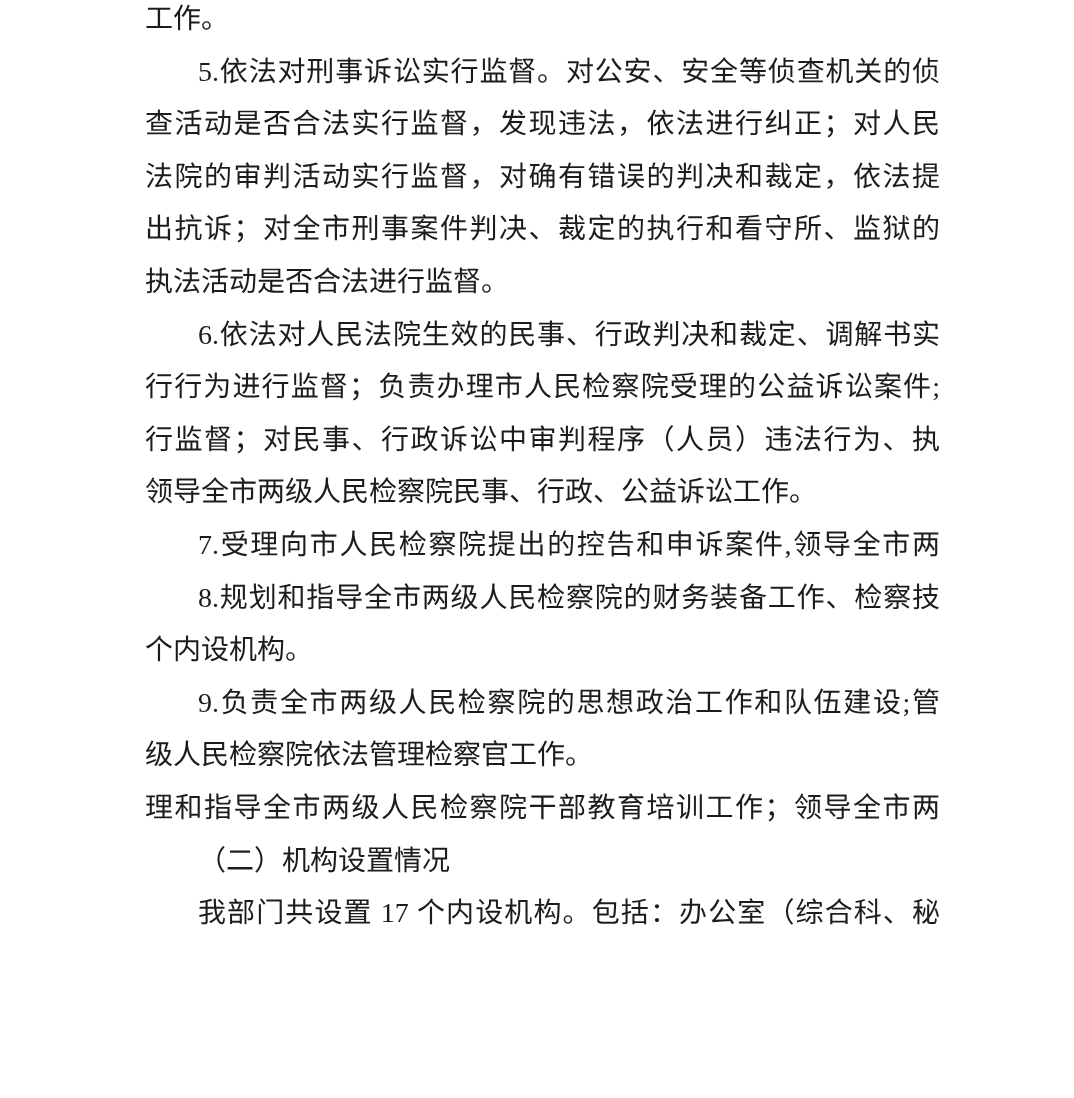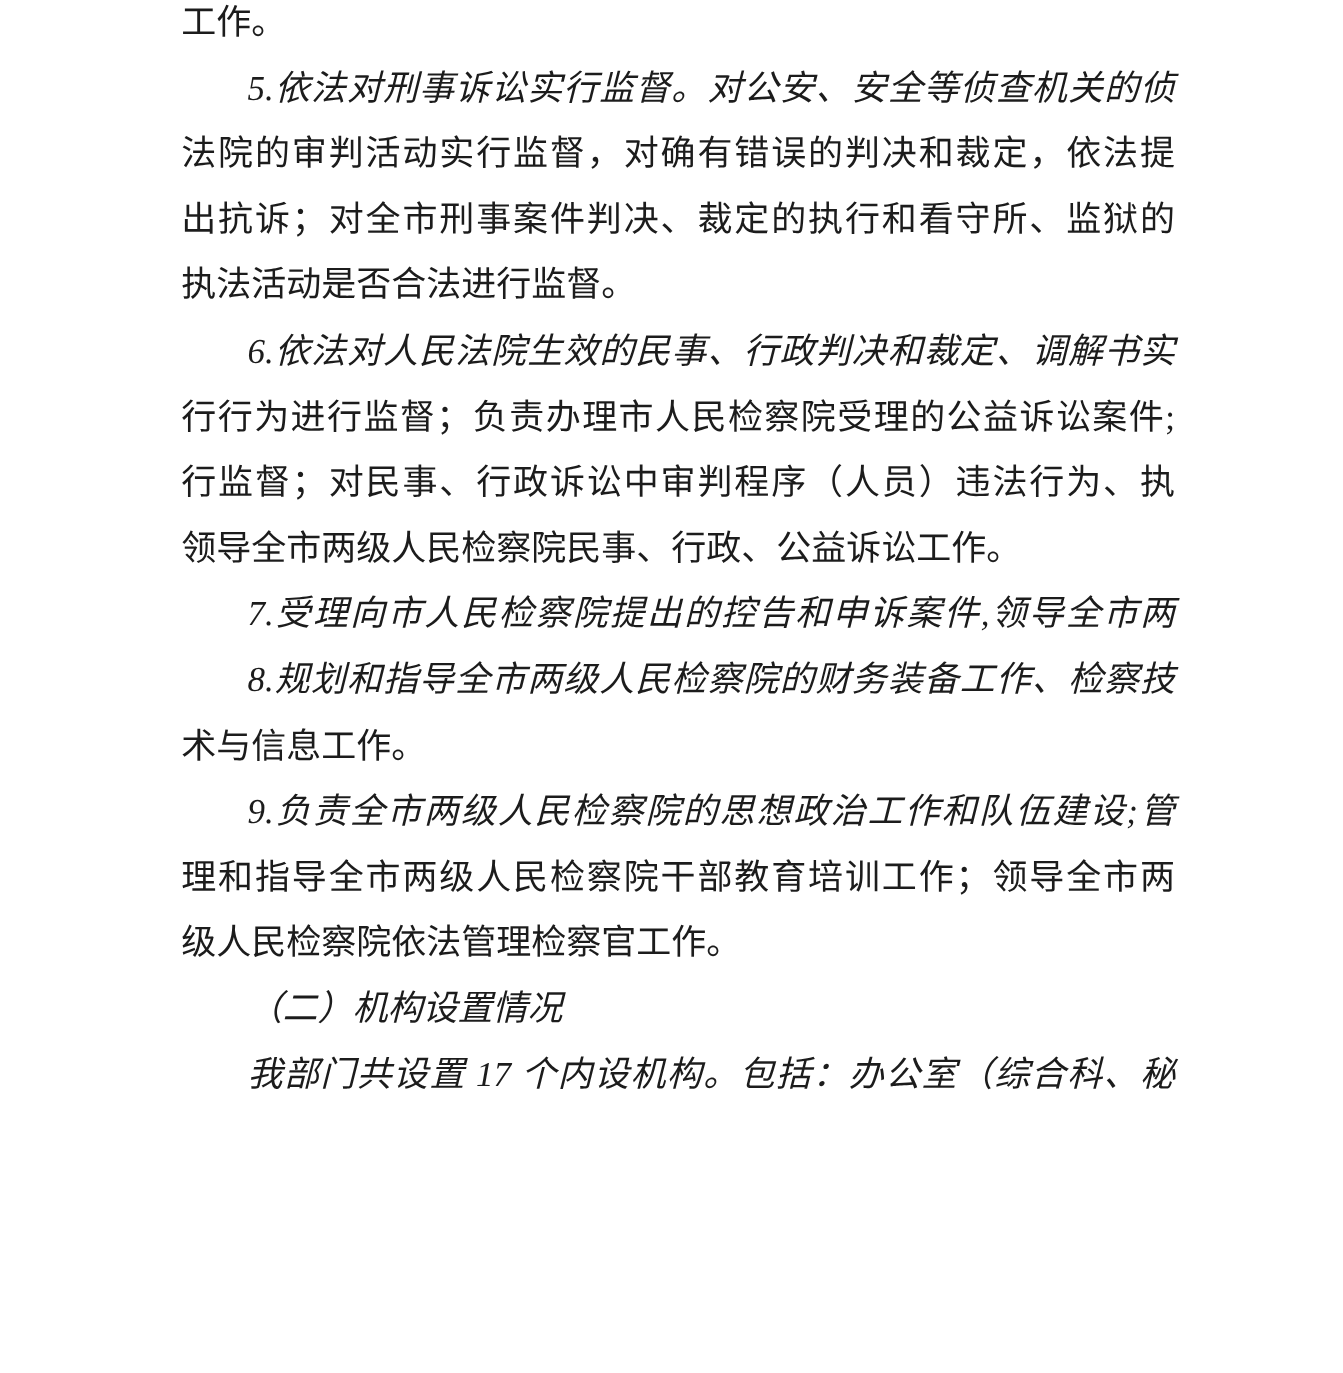--- a/index.html
+++ b/index.html
@@ -36,39 +36,39 @@
   
   .line.fill {
     text-align: justify;
     text-align-last: justify;
     -moz-text-align-last: justify;
     text-justify: inter-character;
   }
   
   .line.first {
     text-indent: 53px;
-    font-style: italic;
   }
 </style>
 </head>
 <body style="background: rgb(255, 255, 255);">
 
 <div class="page">
   <div class="text-block" style="color: rgb(28, 28, 28);">
       <div class="line">工作。</div>
       <div class="line first fill">5.依法对刑事诉讼实行监督。对公安、安全等侦查机关的侦</div>
+      <div class="line fill">查活动是否合法实行监督，发现违法，依法进行纠正；对人民</div>
       <div class="line fill">法院的审判活动实行监督，对确有错误的判决和裁定，依法提</div>
       <div class="line fill">出抗诉；对全市刑事案件判决、裁定的执行和看守所、监狱的</div>
       <div class="line">执法活动是否合法进行监督。</div>
       <div class="line first fill">6.依法对人民法院生效的民事、行政判决和裁定、调解书实</div>
       <div class="line fill">行行为进行监督；负责办理市人民检察院受理的公益诉讼案件;</div>
       <div class="line fill">行监督；对民事、行政诉讼中审判程序（人员）违法行为、执</div>
       <div class="line">领导全市两级人民检察院民事、行政、公益诉讼工作。</div>
       <div class="line first fill">7.受理向市人民检察院提出的控告和申诉案件,领导全市两</div>
       <div class="line first fill">8.规划和指导全市两级人民检察院的财务装备工作、检察技</div>
-      <div class="line">术与信息工作。</div>
+      <div class="line">个内设机构。</div>
       <div class="line first fill">9.负责全市两级人民检察院的思想政治工作和队伍建设;管</div>
+      <div class="line">级人民检察院依法管理检察官工作。</div>
       <div class="line fill">理和指导全市两级人民检察院干部教育培训工作；领导全市两</div>
-      <div class="line">级人民检察院依法管理检察官工作。</div>
       <div class="line first">（二）机构设置情况</div>
       <div class="line first fill">我部门共设置 17 个内设机构。包括：办公室（综合科、秘</div>
     </div>
 </div>
 
 </body></html>

